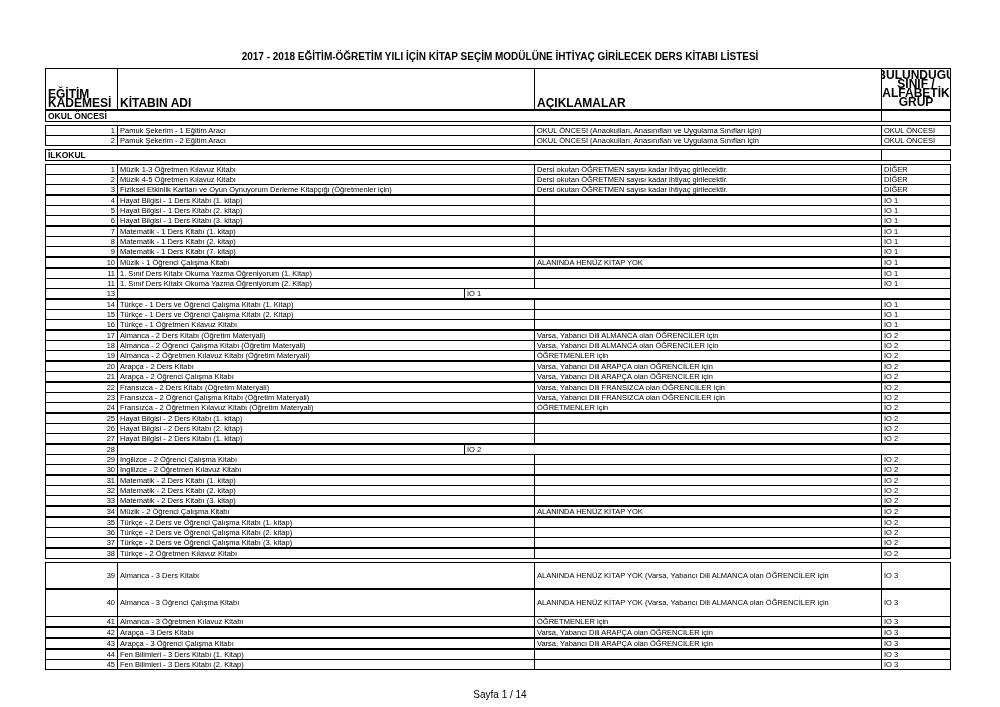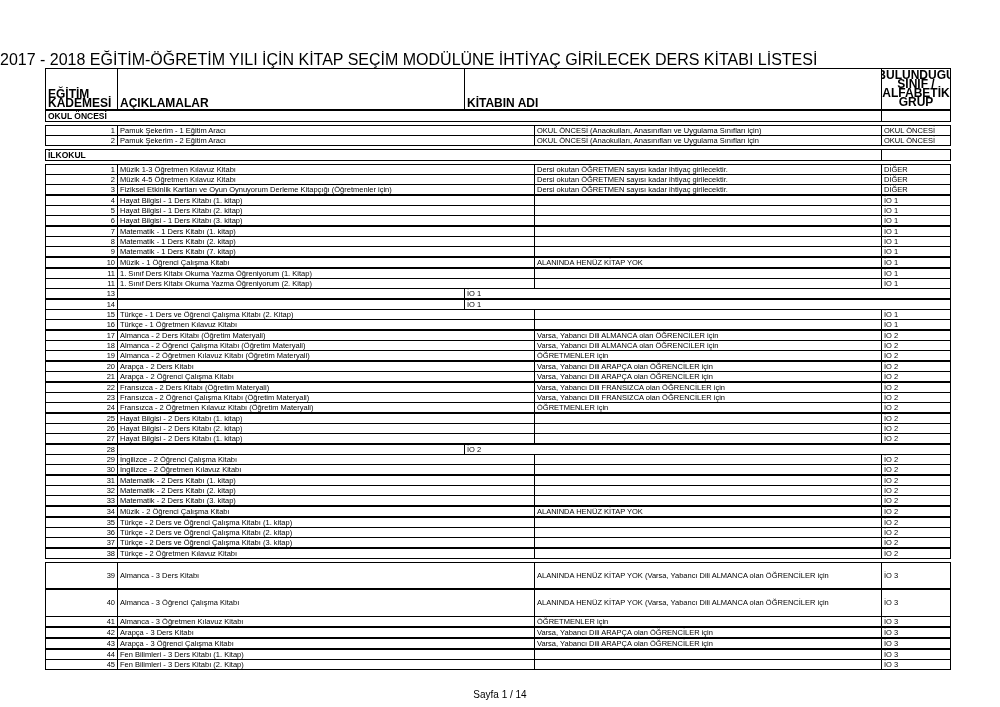--- a/index.html
+++ b/index.html
@@ -2,22 +2,22 @@
 <html><head>
 <meta charset="utf-8">
 <style>
   html,body{margin:0;padding:0;}
   body{
     width:1000px;height:707px;position:relative;background:#ffffff;
     font-family:"Liberation Sans","DejaVu Sans",sans-serif;color:#000;
     overflow:hidden;
   }
   .title{
-    position:absolute;top:51px;left:0;width:1000px;text-align:left;
-    font-weight:normal;font-size:16px;letter-spacing:0;
+    position:absolute;top:51px;left:0;width:1000px;text-align:center;
+    font-weight:bold;font-size:10px;letter-spacing:0;
   }
   .tbl{position:absolute;left:45px;top:68px;width:906px;}
   .row{
     display:flex;border:1px solid #000;margin-top:-1px;background:#fff;
     height:11px;box-sizing:border-box;align-items:center;
     font-size:7.5px;line-height:8px;
   }
   .row.g{margin-top:0;}
   .row.hdr{height:42px;margin-top:0;}
   .row.sec{height:12px;}
@@ -42,22 +42,22 @@
 </style>
 </head>
 <body>
 
 <div class="doc">
   <div class="title">2017 - 2018 EĞİTİM-ÖĞRETİM YILI İÇİN KİTAP SEÇİM MODÜLÜNE İHTİYAÇ GİRİLECEK DERS KİTABI LİSTESİ</div>
 
   <div class="tbl">
     <div class="row hdr">
       <div class="c cA">EĞİTİM KADEMESİ</div>
+      <div class="c cB">KİTABIN ADI</div>
       <div class="c cC">AÇIKLAMALAR</div>
-      <div class="c cB">KİTABIN ADI</div>
       <div class="c cD">BULUNDUĞU SINIF / ALFABETİK GRUP</div>
     </div>
     <div id="rows-container">
         <div class="row sec g">
           <div class="c secCell">OKUL ÖNCESİ</div>
           <div class="c cD"></div>
         </div>
         <div class="gap"></div>
         <div class="row g">
           <div class="c cA">1</div>
@@ -149,20 +149,21 @@
           <div class="c cC"></div>
           <div class="c cD">İO 1</div>
         </div>
         <div class="row">
           <div class="c cA">13</div>
           <div class="c cC"></div>
           <div class="c cD">İO 1</div>
         </div>
         <div class="row g">
           <div class="c cA">14</div>
+          <div class="c cB">Türkçe - 1 Ders ve Öğrenci Çalışma Kitabı (1. Kitap)</div>
           <div class="c cC"></div>
           <div class="c cD">İO 1</div>
         </div>
         <div class="row">
           <div class="c cA">15</div>
           <div class="c cB">Türkçe - 1 Ders ve Öğrenci Çalışma Kitabı (2. Kitap)</div>
           <div class="c cC"></div>
           <div class="c cD">İO 1</div>
         </div>
         <div class="row">

